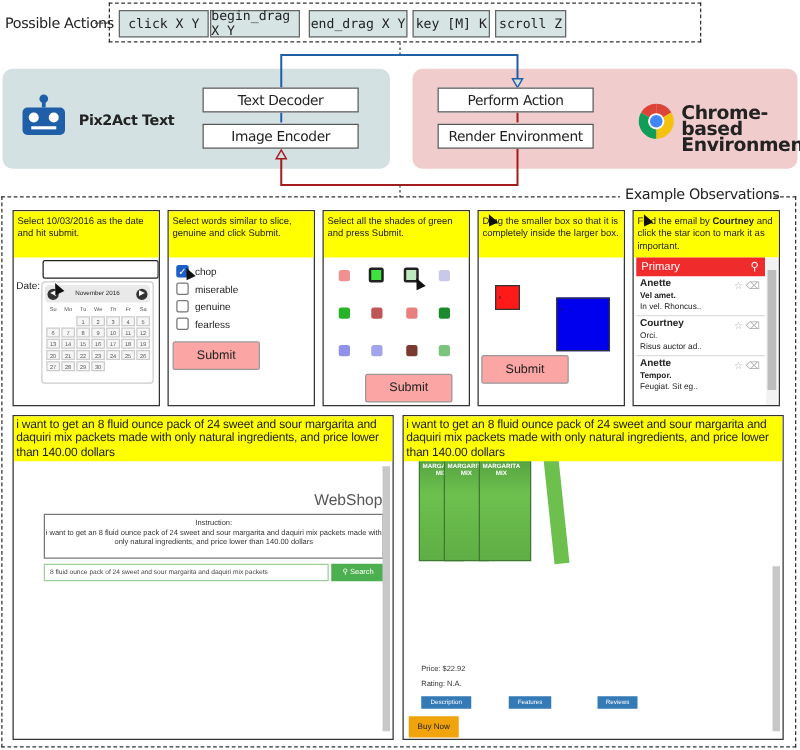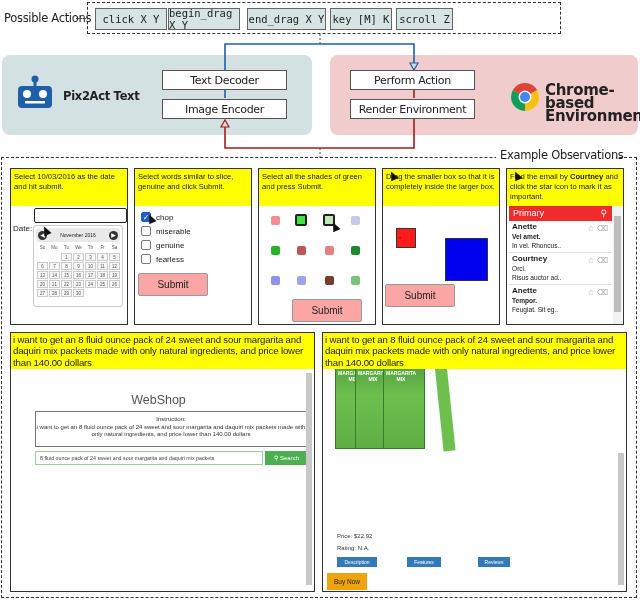--- a/index.html
+++ b/index.html
@@ -55,21 +55,21 @@
   .mail-item .subj { font-weight: bold; }
   .mail-icons { position: absolute; right: 4px; top: 2px; font-size: 8px; color: #aaa; }
   .scroll-track { position: absolute; right: 1px; top: 0; width: 9px; height: 118px; background: #f2f2f2; }
   .scroll-thumb { position: absolute; left: 1px; width: 7px; background: #bdbdbd; }
 
   
   .bpanel { position: absolute; top: 332px; width: 305px; height: 260px; border: 1.5px solid #333; background: #fff; overflow: hidden; }
   .bpanel-q { background: #ffff00; font-size: 9.6px; line-height: 11.4px; padding: 1px 2px; height: 36px; letter-spacing: -0.15px; }
   .vscroll { position: absolute; right: 2px; width: 6px; background: #c8c8c8; }
 
-  .ws-title { position: absolute; left: 0; width: 295px; top: 60px; text-align: center; font-size: 12.5px; color: #555; }
+  .ws-title { position: absolute; left: 0; width: 295px; top: 60px; text-align: right; font-size: 12.5px; color: #555; }
   .ws-instr { position: absolute; left: 24px; top: 78px; width: 272px; height: 36px; border: 1.5px solid #777; font-size: 6px; text-align: center; line-height: 7.5px; padding-top: 4px; color: #333; }
   .ws-search { position: absolute; left: 24px; top: 118px; width: 228px; height: 14px; border: 1px solid #9ccf9c; font-size: 5.3px; line-height: 12px; padding-left: 4px; color: #444; }
   .ws-btn { position: absolute; left: 254px; top: 118px; width: 43px; height: 14px; background: #4caf50; color: #fff; font-size: 6px; line-height: 14px; text-align: center; }
 
   .prod-title { position: absolute; left: 14px; top: 148px; width: 270px; font-size: 11.2px; line-height: 13px; color: #333; }
   .prod-meta { position: absolute; left: 14px; font-size: 6px; color: #333; }
   .prod-tab { position: absolute; top: 224px; height: 10px; background: #337ab7; color: #fff; font-size: 5px; line-height: 10px; text-align: center; }
   .buy-btn { position: absolute; left: 4px; top: 240px; width: 40px; height: 17px; background: #f0a30a; font-size: 6.5px; line-height: 17px; text-align: center; color: #222; }
 
   .pkg { position: absolute; width: 36px; height: 90px; background: linear-gradient(180deg, #4f9a3f 0%, #6dc04e 40%, #5fae45 100%); border: 1px solid #3b7a2f; }

